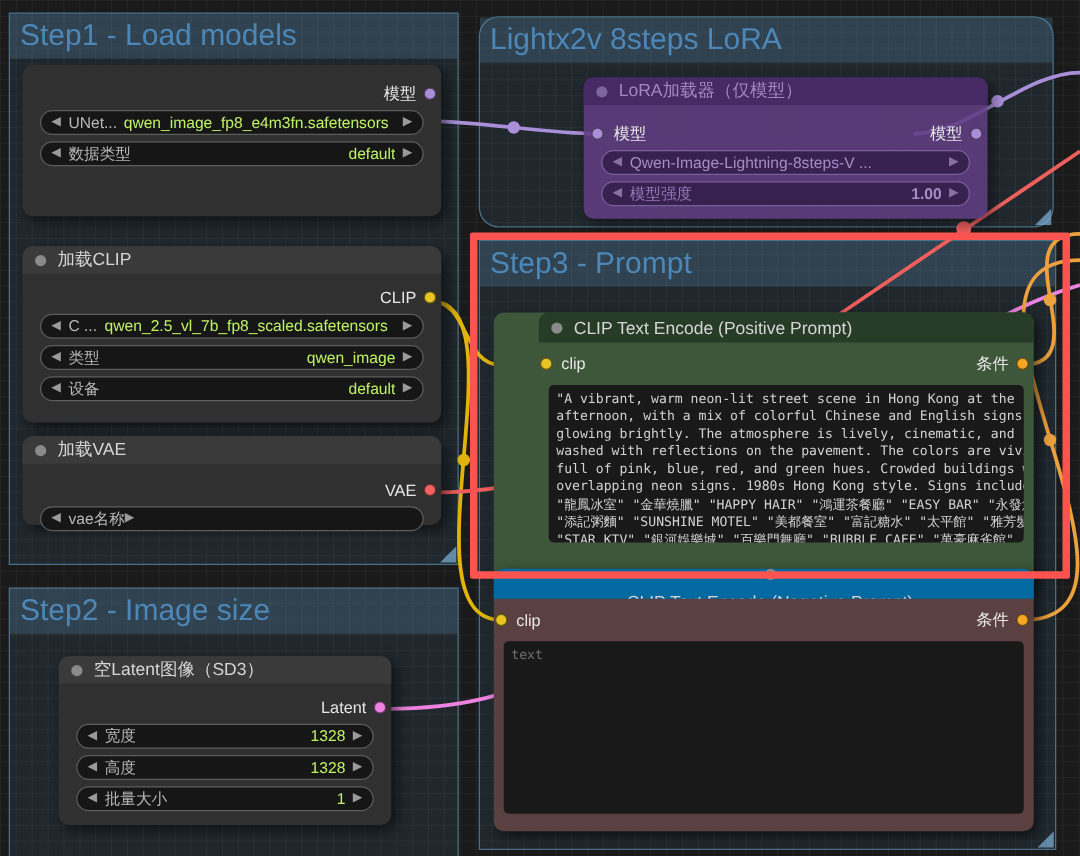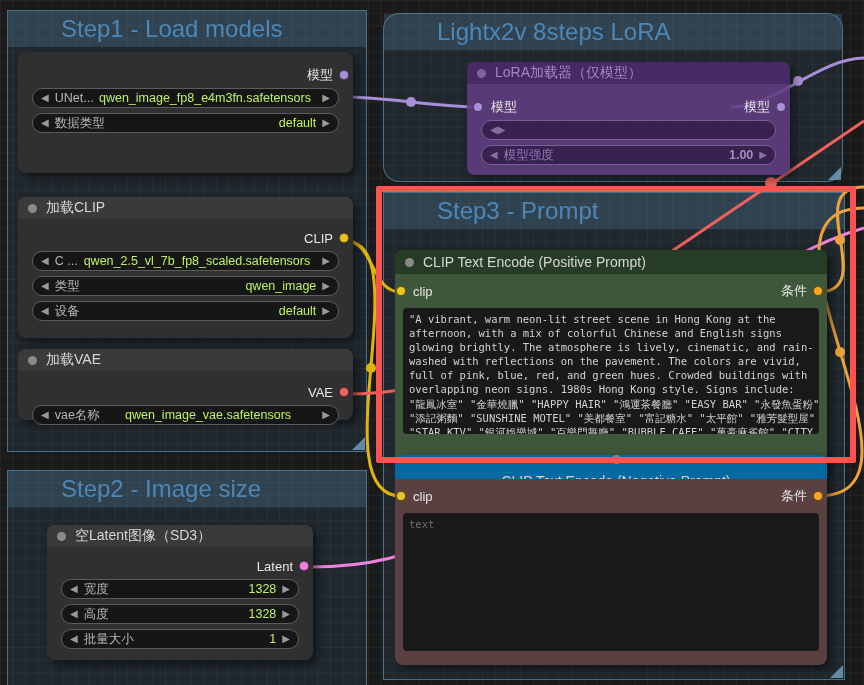--- a/index.html
+++ b/index.html
@@ -8,21 +8,21 @@
     background-image:
       linear-gradient(rgba(255,255,255,0.045) 1px, transparent 1px),
       linear-gradient(90deg, rgba(255,255,255,0.045) 1px, transparent 1px);
     background-size:12.7px 12.7px;
     font-family:"Liberation Sans", sans-serif;
     -webkit-font-smoothing:antialiased;
   }
   
   .group{position:absolute;z-index:1;border:1px solid rgba(95,150,185,0.65);
     background:rgba(58,100,130,0.20);box-sizing:border-box;}
-  .group-titlebar{height:36px;background:rgba(90,135,168,0.28);display:flex;align-items:center;padding-left:45px;}
+  .group-titlebar{height:36px;background:rgba(90,135,168,0.28);display:flex;align-items:center;}
   .group-title{font-size:24px;color:#4c87b7;padding:0 8px;white-space:nowrap;}
   .group-resize{position:absolute;right:1px;bottom:1px;width:0;height:0;
     border-left:13px solid transparent;border-bottom:13px solid rgba(120,170,205,0.75);}
   
   #wires{position:absolute;left:0;top:0;z-index:2;pointer-events:none;}
   
   .node{position:absolute;z-index:3;border-radius:8px;box-sizing:border-box;
     background:#303030;box-shadow:4px 4px 10px rgba(0,0,0,0.55);}
   .node-header{height:22px;border-radius:8px 8px 0 0;background:#3a3a3a;
     display:flex;align-items:center;gap:9px;padding-left:10px;}
@@ -168,38 +168,38 @@
       <span class="collapse-dot"></span>
       <span class="node-title">加载VAE</span>
     </div>
     <div class="slot-row" style="margin-top:8px;">
       <span class="slot-label out">VAE</span>
       <span class="dot out c-vae"></span>
     </div>
     <div class="widget">
       <span class="arr">◀</span>
       <span class="wlabel">vae名称</span>
-      <span class="wvalue center">qwen_image_vae.safetensors</span>
       <span class="arr">▶</span>
     </div>
   </div>
 
   <div class="node purple" style="left:467px;top:62px;width:323px;height:113px;">
     <div class="node-header">
       <span class="collapse-dot"></span>
       <span class="node-title">LoRA加载器（仅模型）</span>
     </div>
     <div class="slot-row" style="margin-top:10px;">
       <span class="dot in c-model" style="left:6px;"></span>
       <span class="slot-label in" style="left:24px;">模型</span>
       <span class="slot-label out">模型</span>
       <span class="dot out c-model"></span>
     </div>
     <div class="widget">
       <span class="arr">◀</span>
+      <span class="wvalue" style="text-align:left;margin-left:6px;font-weight:normal;">Qwen-Image-Lightning-8steps-V ...</span>
       <span class="arr">▶</span>
     </div>
     <div class="widget">
       <span class="arr">◀</span>
       <span class="wlabel">模型强度</span>
       <span class="wvalue">1.00</span>
       <span class="arr">▶</span>
     </div>
   </div>
 
@@ -225,21 +225,21 @@
       <span class="arr">▶</span>
     </div>
     <div class="widget">
       <span class="arr">◀</span>
       <span class="wlabel">批量大小</span>
       <span class="wvalue">1</span>
       <span class="arr">▶</span>
     </div>
   </div>
 
-  <div class="node green" style="left:395px;top:250px;width:432px;height:221px;">
+  <div class="node green" style="left:395px;top:250px;width:432px;height:221px;padding-left:36px;">
     <div class="node-header tall">
       <span class="collapse-dot"></span>
       <span class="node-title">CLIP Text Encode (Positive Prompt)</span>
     </div>
     <div class="slot-row" style="margin-top:4px;">
       <span class="dot in c-clip"></span>
       <span class="slot-label in">clip</span>
       <span class="slot-label out">条件</span>
       <span class="dot out c-cond"></span>
     </div>

